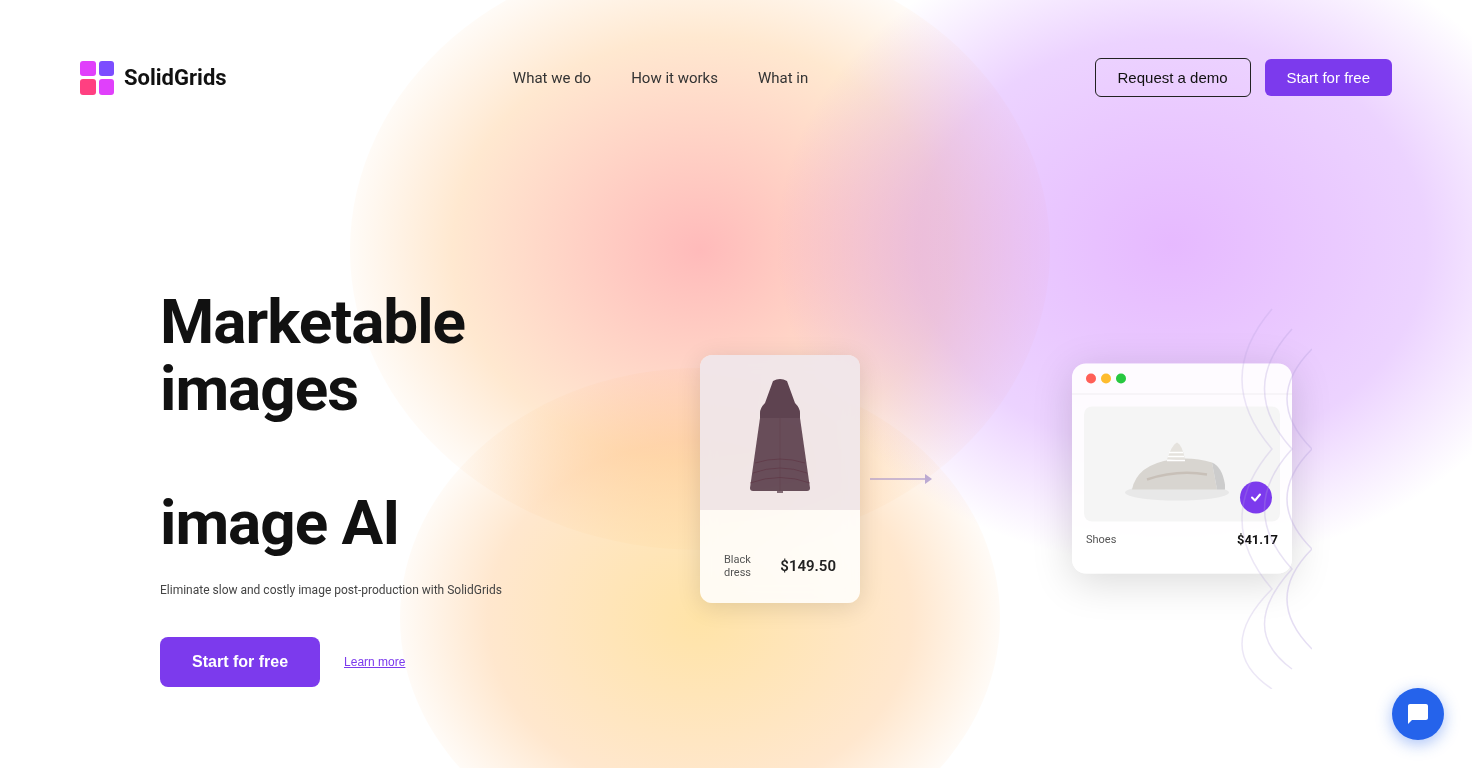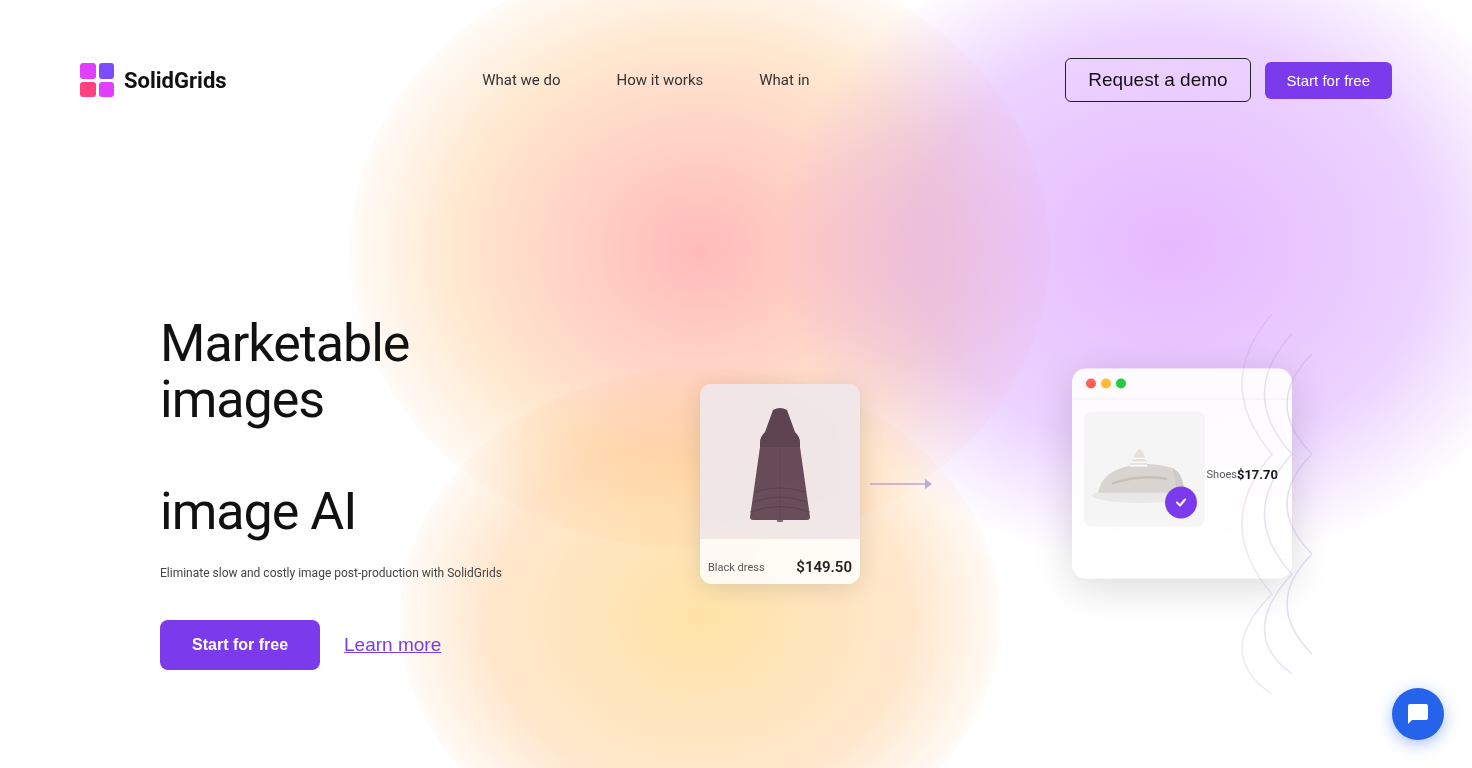--- a/index.html
+++ b/index.html
@@ -81,39 +81,39 @@
       font-size: 22px;
       font-weight: 400;
       color: #111;
     }
     .logo-text span {
       font-weight: 700;
     }
     .nav-links {
       display: flex;
       align-items: center;
-      gap: 56px;
+      gap: 40px;
     }
     .nav-link {
       font-size: 15px;
       color: #333;
       text-decoration: none;
       cursor: pointer;
     }
     .nav-actions {
       display: flex;
       align-items: center;
       gap: 14px;
     }
     .btn-demo {
       padding: 10px 22px;
       border: 1.5px solid #222;
       border-radius: 6px;
       background: transparent;
-      font-size: 19px;
+      font-size: 15px;
       cursor: pointer;
       color: #111;
       font-weight: 500;
     }
     .btn-start-nav {
       padding: 10px 22px;
       border: none;
       border-radius: 6px;
       background: #7c3aed;
       color: #fff;
@@ -128,22 +128,22 @@
       z-index: 5;
       display: flex;
       align-items: center;
       padding: 40px 160px 0 160px;
       min-height: calc(768px - 80px);
     }
     .hero-left {
       flex: 0 0 480px;
     }
     .hero-title {
-      font-size: 52px;
-      font-weight: 400;
+      font-size: 62px;
+      font-weight: 700;
       line-height: 1.08;
       color: #111;
       letter-spacing: -1px;
       margin-bottom: 24px;
       margin-top: 18px;
     }
     .hero-subtitle {
       font-size: 12px;
       color: #444;
       margin-bottom: 38px;
@@ -158,21 +158,21 @@
       padding: 16px 32px;
       border: none;
       border-radius: 8px;
       background: #7c3aed;
       color: #fff;
       font-size: 16px;
       cursor: pointer;
       font-weight: 600;
     }
     .btn-learn {
-      font-size: 19px;
+      font-size: 12px;
       color: #7c3aed;
       text-decoration: underline;
       cursor: pointer;
       background: none;
       border: none;
       font-weight: 500;
     }
 
     
     .hero-right {
@@ -184,28 +184,28 @@
       height: 420px;
     }
 
     
     .card-dress {
       position: absolute;
       left: 60px;
       top: 50%;
       transform: translateY(-50%);
       width: 160px;
-      height: 200px;
+      height: 248px;
       background: rgba(255,255,255,0.85);
       border-radius: 12px;
       box-shadow: 0 4px 24px rgba(0,0,0,0.12);
       display: flex;
       flex-direction: column;
       justify-content: flex-end;
-      padding: 8px;
+      padding: 24px;
       backdrop-filter: blur(8px);
     }
     .dress-image-area {
       position: absolute;
       top: 0; left: 0; right: 0;
       height: 155px;
       border-radius: 12px 12px 0 0;
       background: rgba(220,200,210,0.4);
       display: flex;
       align-items: center;
@@ -253,21 +253,21 @@
       width: 10px;
       height: 10px;
       border-radius: 50%;
     }
     .dot-red { background: #ff5f57; }
     .dot-yellow { background: #febc2e; }
     .dot-green { background: #28c840; }
     .browser-content {
       padding: 12px;
       display: flex;
-      flex-direction: row;
+      flex-direction: column;
     }
     .shoe-image-area {
       width: 100%;
       height: 115px;
       background: #f5f5f5;
       border-radius: 8px;
       display: flex;
       align-items: center;
       justify-content: center;
       position: relative;
@@ -440,21 +440,21 @@
             <path d="M100 65 L95 38 Q105 42 108 60 L108 65 Z" fill="#ccc"></path>
           </svg>
           <div class="shoe-overlay-circle">
             <svg width="14" height="14" viewBox="0 0 14 14" fill="none">
               <path d="M3 7 L6 10 L11 4" stroke="white" stroke-width="2" stroke-linecap="round" stroke-linejoin="round"></path>
             </svg>
           </div>
         </div>
         <div class="shoe-product-row">
           <span class="shoe-label">Shoes</span>
-          <span class="shoe-price">$17.70</span>
+          <span class="shoe-price">$41.17</span>
         </div>
       </div>
     </div>
 
   </div>
 </section>
 
 <div class="chat-btn">
   <svg width="24" height="24" viewBox="0 0 24 24" fill="none" xmlns="http://www.w3.org/2000/svg">
     <path d="M20 2H4C2.9 2 2 2.9 2 4V22L6 18H20C21.1 18 22 17.1 22 16V4C22 2.9 21.1 2 20 2Z" fill="white"></path>

